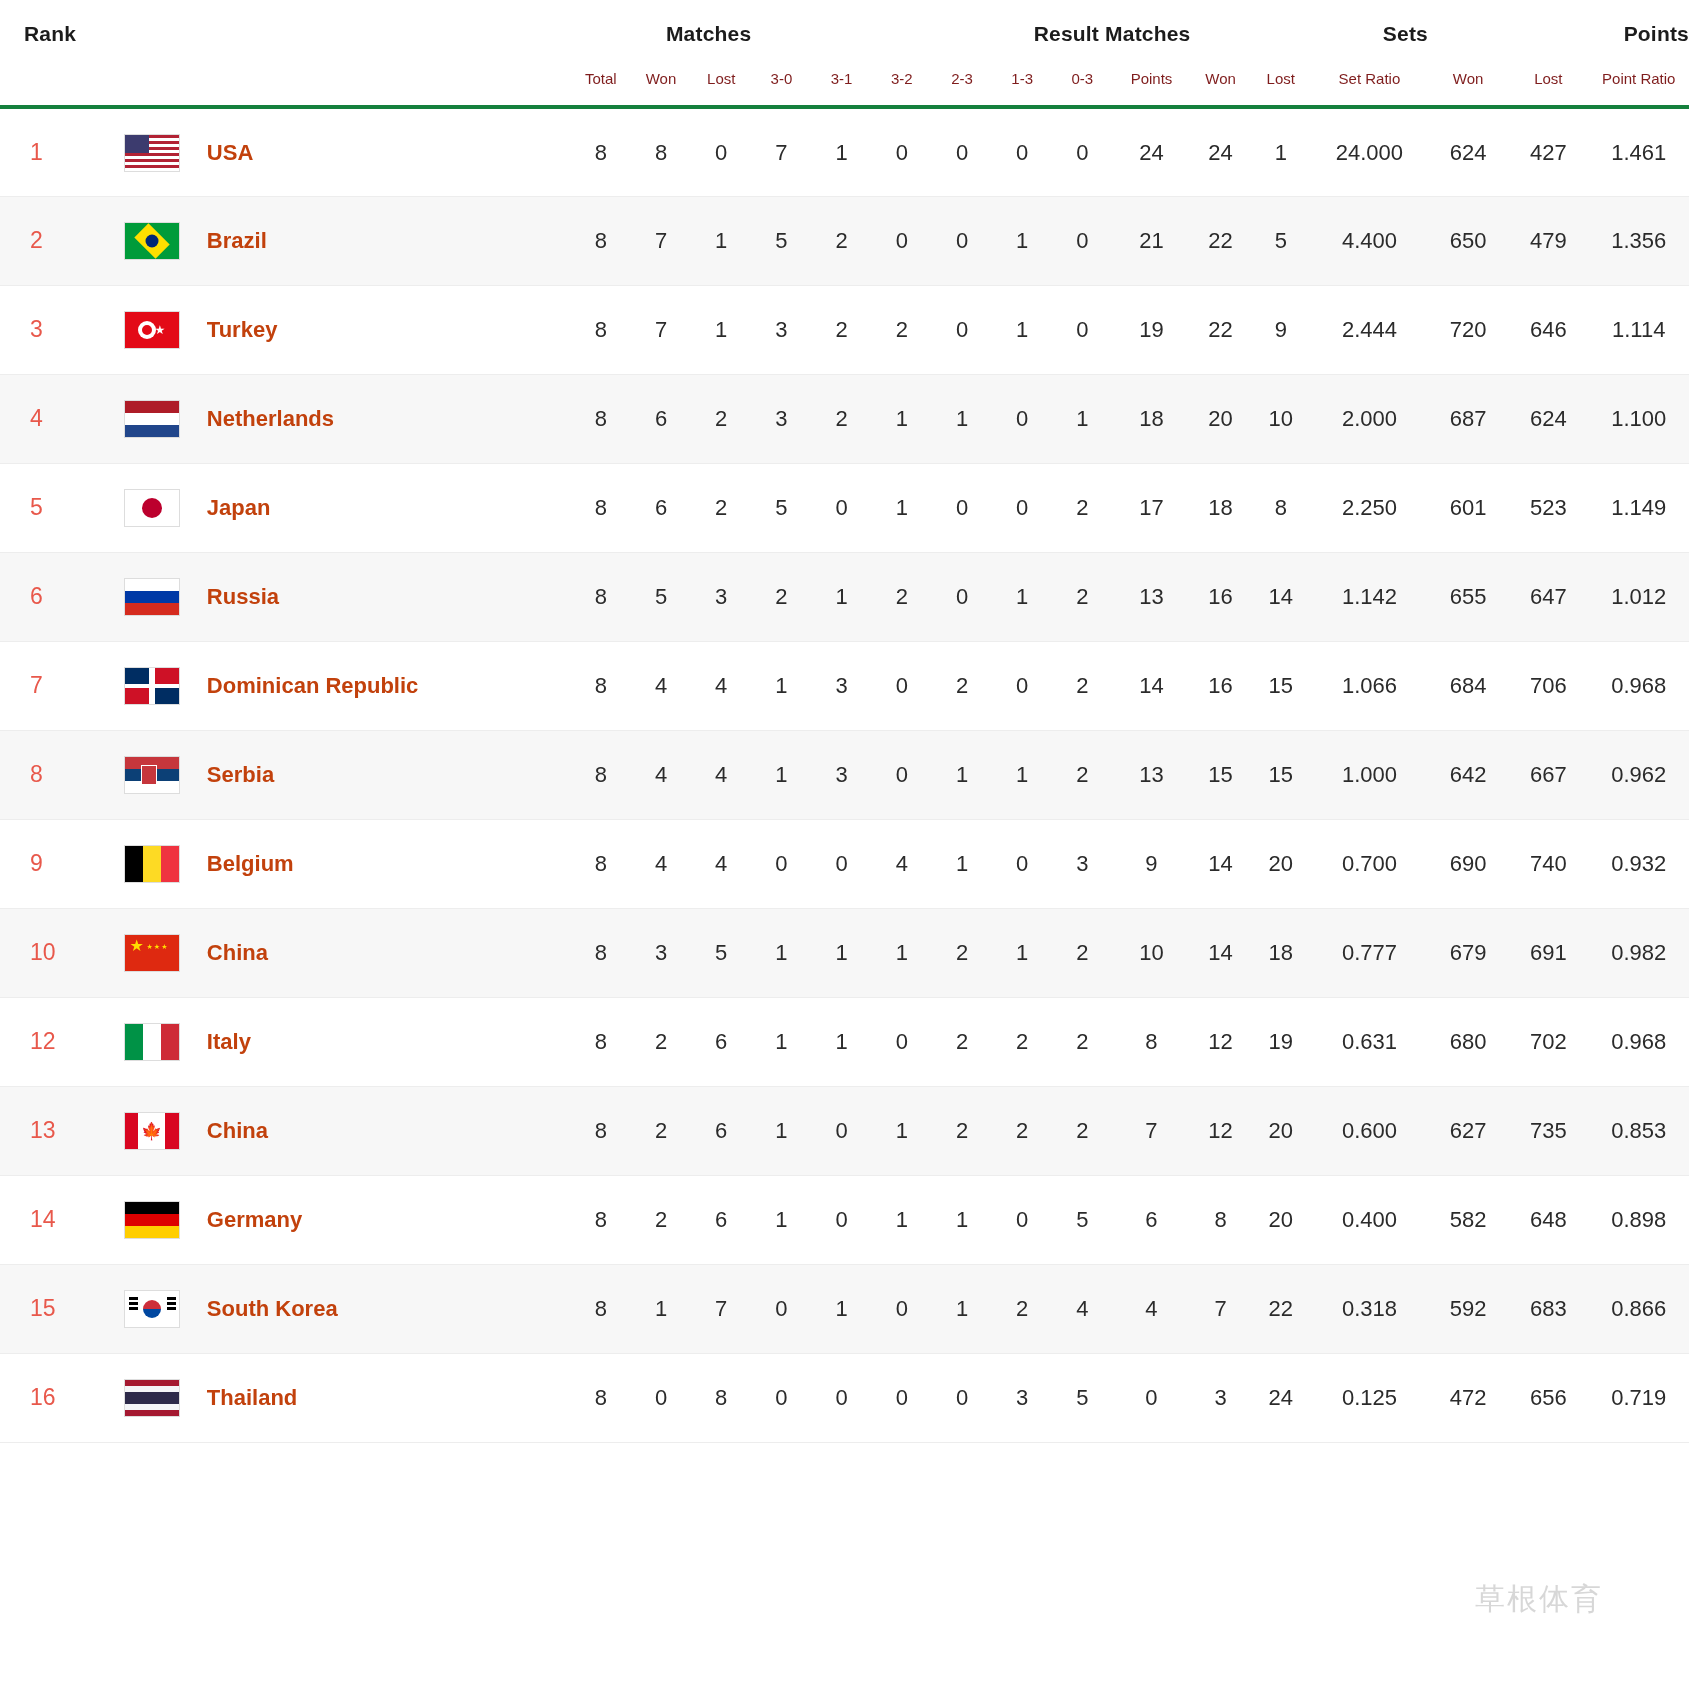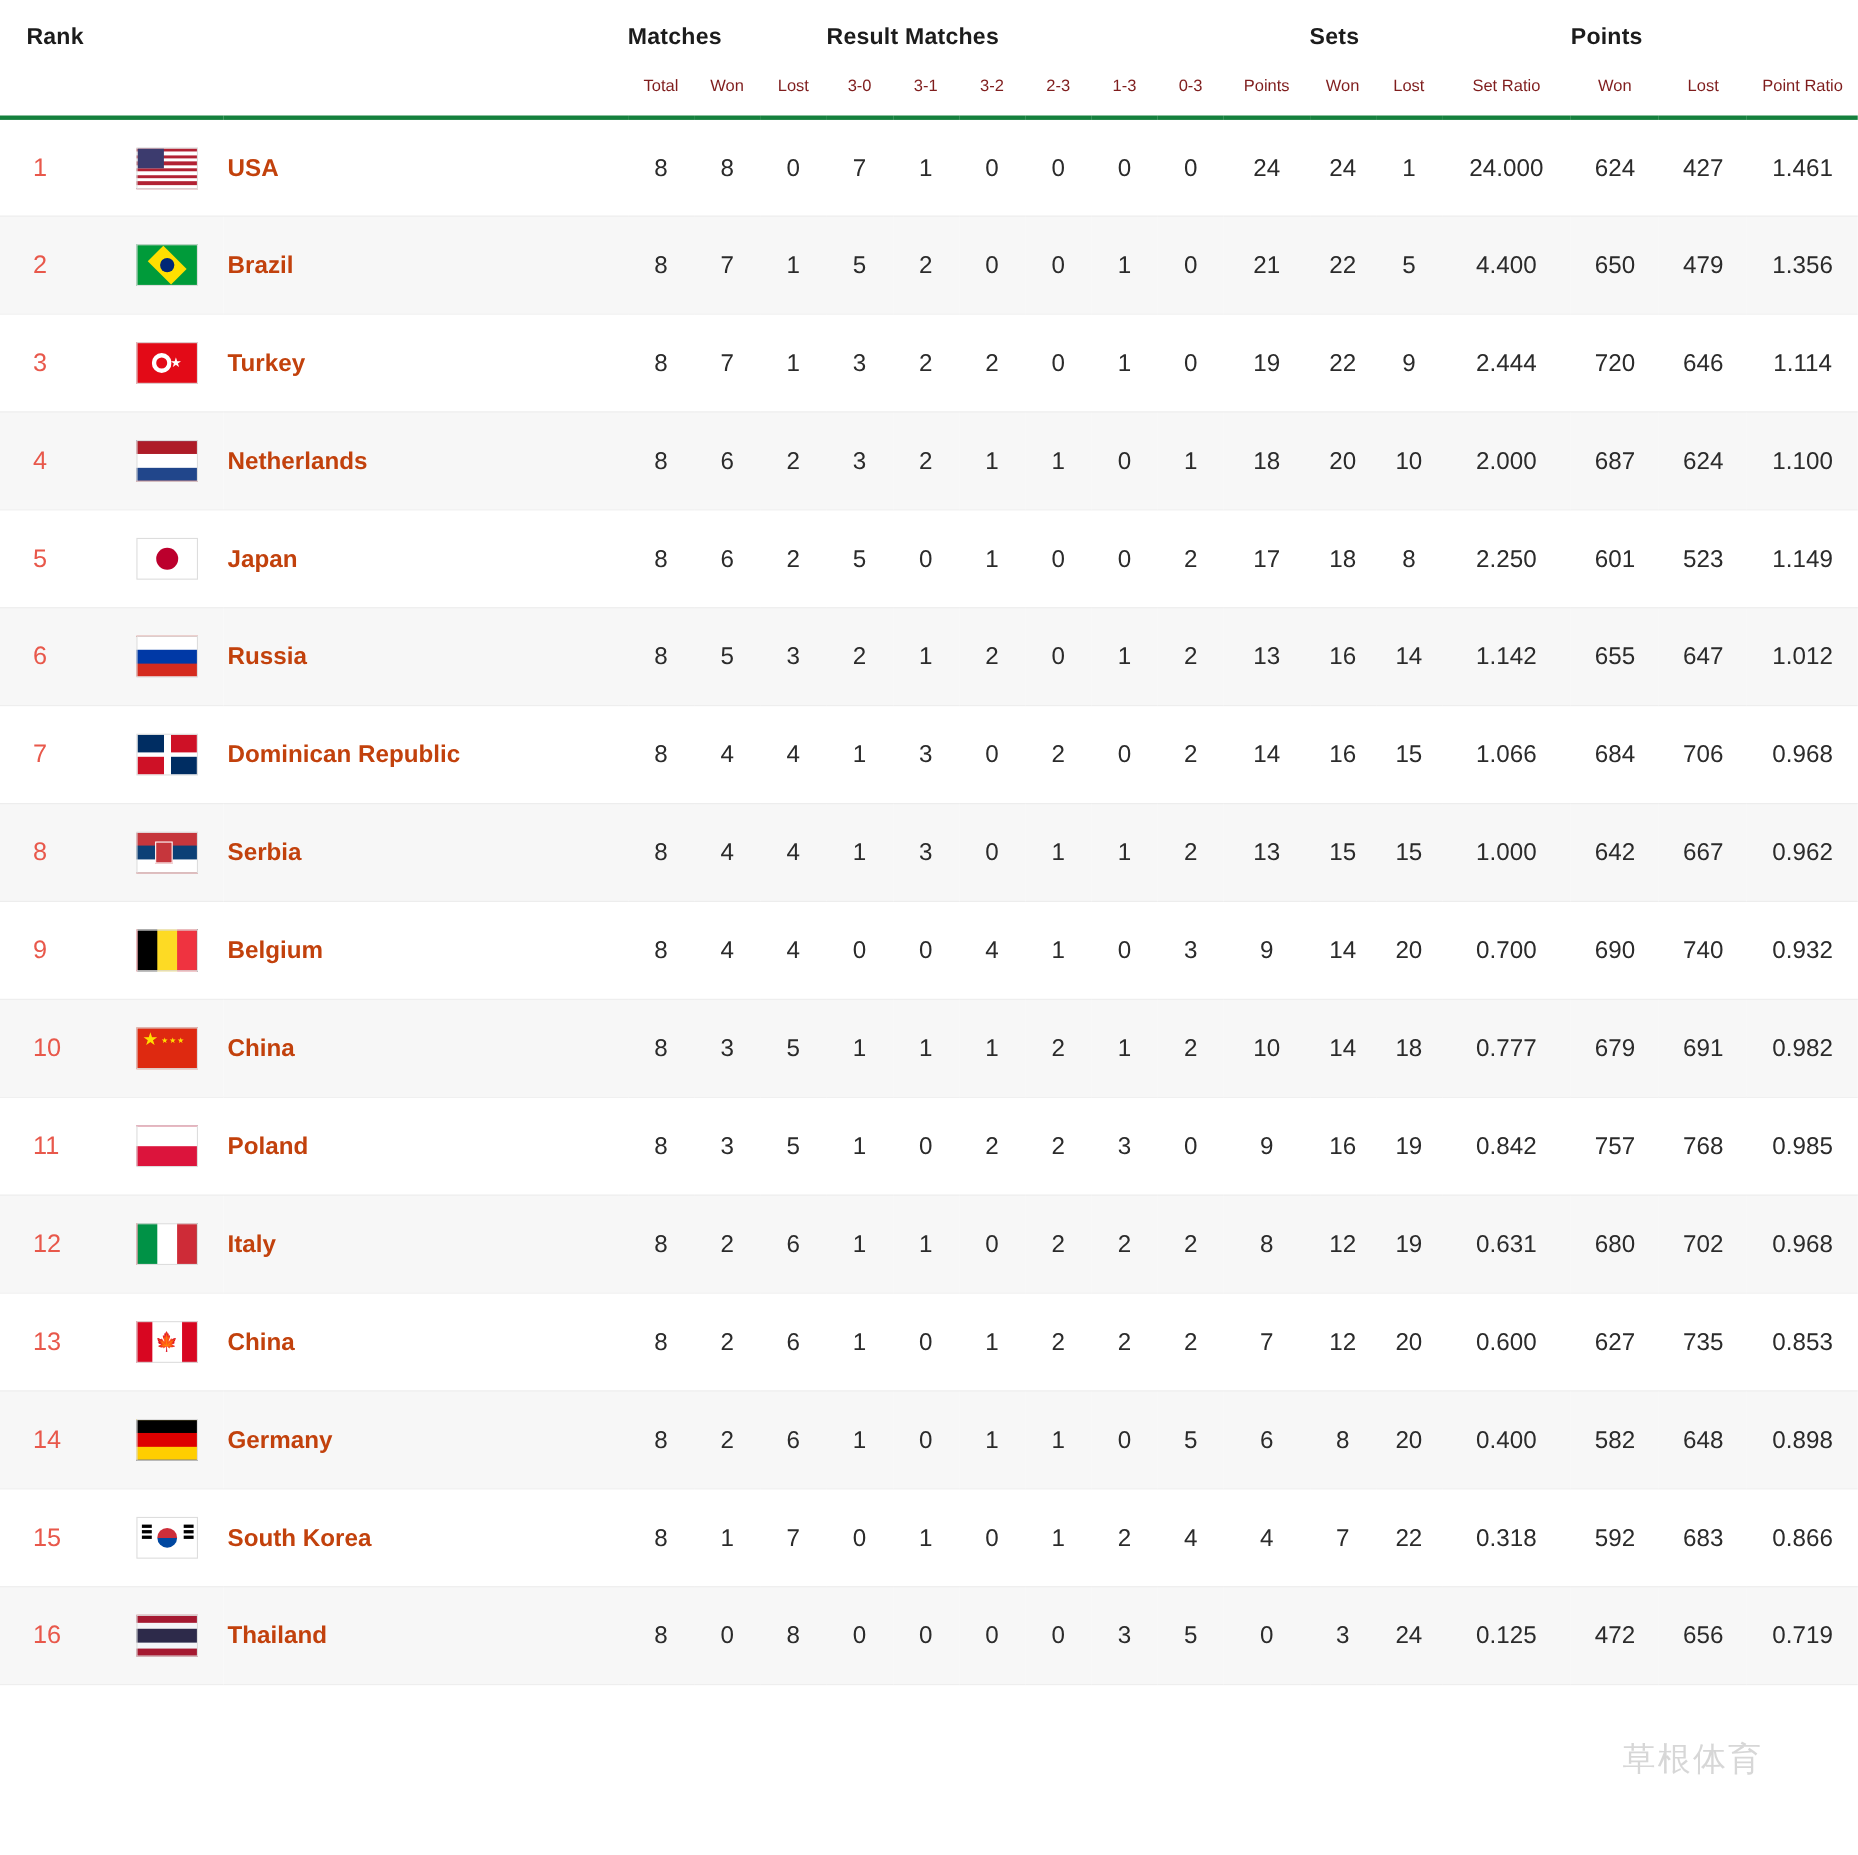--- a/index.html
+++ b/index.html
@@ -20,21 +20,21 @@
     width: 1689px;
     border-collapse: collapse;
     table-layout: fixed;
   }
   
   .grp-row th {
     font-size: 21px;
     font-weight: bold;
     color: #1c1c1c;
     padding: 22px 0 18px 0;
-    text-align: left;
+    text-align: right;
     letter-spacing: 0.2px;
   }
   .grp-row th.rank-grp {
     text-align: left;
     padding-left: 24px;
   }
   
   .sub-row th {
     font-size: 15px;
     font-weight: normal;
@@ -455,41 +455,20 @@
           <td>2</td>
           <td>10</td>
           <td>14</td>
           <td>18</td>
           <td>0.777</td>
           <td>679</td>
           <td>691</td>
           <td>0.982</td>
         </tr>
         <tr>
-          <td class="rank">11</td>
-          <td class="flag-cell"><span class="flag f-pol"></span></td>
-          <td class="team">Poland</td>
-          <td>8</td>
-          <td>3</td>
-          <td>5</td>
-          <td>1</td>
-          <td>0</td>
-          <td>2</td>
-          <td>2</td>
-          <td>3</td>
-          <td>0</td>
-          <td>9</td>
-          <td>16</td>
-          <td>19</td>
-          <td>0.842</td>
-          <td>757</td>
-          <td>768</td>
-          <td>0.985</td>
-        </tr>
-        <tr>
           <td class="rank">12</td>
           <td class="flag-cell"><span class="flag f-ita"></span></td>
           <td class="team">Italy</td>
           <td>8</td>
           <td>2</td>
           <td>6</td>
           <td>1</td>
           <td>1</td>
           <td>0</td>
           <td>2</td>

